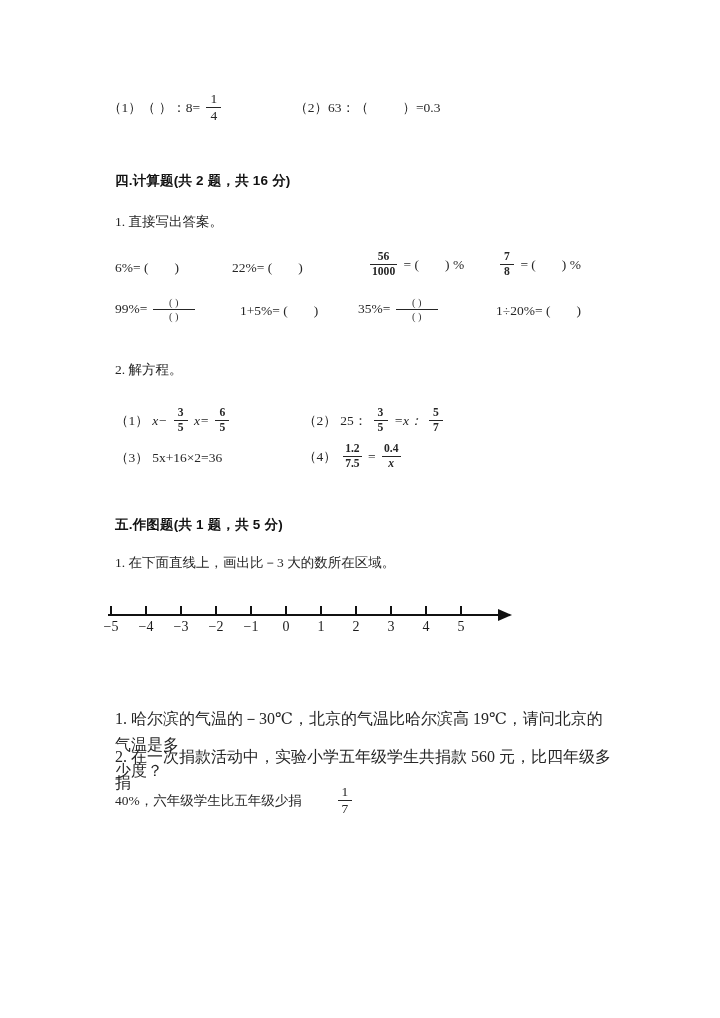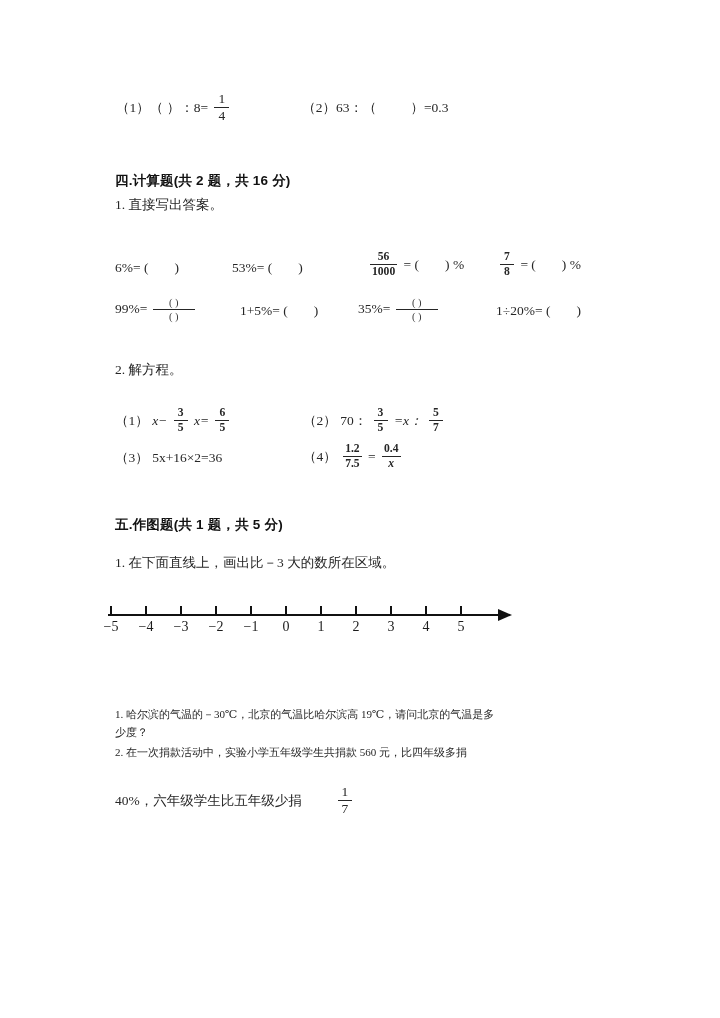--- a/index.html
+++ b/index.html
@@ -33,21 +33,21 @@
     position: absolute;
     font-family: "Liberation Sans", "DejaVu Sans", sans-serif;
     font-weight: bold;
     font-size: 13.5px;
     color: #111;
     white-space: nowrap;
     letter-spacing: .2px;
   }
   .para {
     position: absolute;
-    font-size: 11px;
+    font-size: 16px;
     line-height: 1.62;
     color: #262626;
   }
 
   
   .frac {
     display: inline-flex;
     flex-direction: column;
     align-items: center;
     vertical-align: middle;
@@ -137,41 +137,41 @@
     font-size: 14px;
     font-family: "Liberation Serif", serif;
     color: #1b1b1b;
   }
 </style>
 </head>
 <body>
 
 <div class="page">
 
-  <div class="row" style="left:116px; top:93px;">
+  <div class="row" style="left:108px; top:93px;">
     <span>（1）</span><span class="blank">（      ）</span><span>：</span><span>8=</span>
     <span class="frac frac-lg">
       <span class="num">1</span>
       <span class="bar"></span>
       <span class="den">4</span>
     </span>
     <span class="gap-md"></span>
     <span class="gap-sm"></span>
     <span>（2）</span><span>63：（</span><span class="gap-md"></span><span>）</span><span>=0.3</span>
   </div>
 
   <div class="section-head" style="left:115px; top:172px;">四.计算题(共 2 题，共 16 分)</div>
 
-  <div class="row" style="left:115px; top:195px;">1. 直接写出答案。</div>
+  <div class="row" style="left:115px; top:212px;">1. 直接写出答案。</div>
 
   <div class="row" style="left:115px; top:258px;">
     <span>6%= (</span><span class="gap-sm"></span><span>)</span>
   </div>
   <div class="row" style="left:232px; top:258px;">
-    <span>53%= (</span><span class="gap-sm"></span><span>)</span>
+    <span>22%= (</span><span class="gap-sm"></span><span>)</span>
   </div>
   <div class="row" style="left:367px; top:252px;">
     <span class="frac">
       <span class="num">56</span>
       <span class="bar"></span>
       <span class="den">1000</span>
     </span>
     <span>= (</span><span class="gap-sm"></span><span>) %</span>
   </div>
   <div class="row" style="left:497px; top:252px;">
@@ -219,21 +219,21 @@
     <span class="var">x=</span>
     <span class="frac">
       <span class="num">6</span>
       <span class="bar"></span>
       <span class="den">5</span>
     </span>
   </div>
 
   <div class="row" style="left:303px; top:408px;">
     <span>（2）</span>
-    <span>70：</span>
+    <span>25：</span>
     <span class="frac">
       <span class="num">3</span>
       <span class="bar"></span>
       <span class="den">5</span>
     </span>
     <span class="var">=x：</span>
     <span class="frac">
       <span class="num">5</span>
       <span class="bar"></span>
       <span class="den">7</span>

